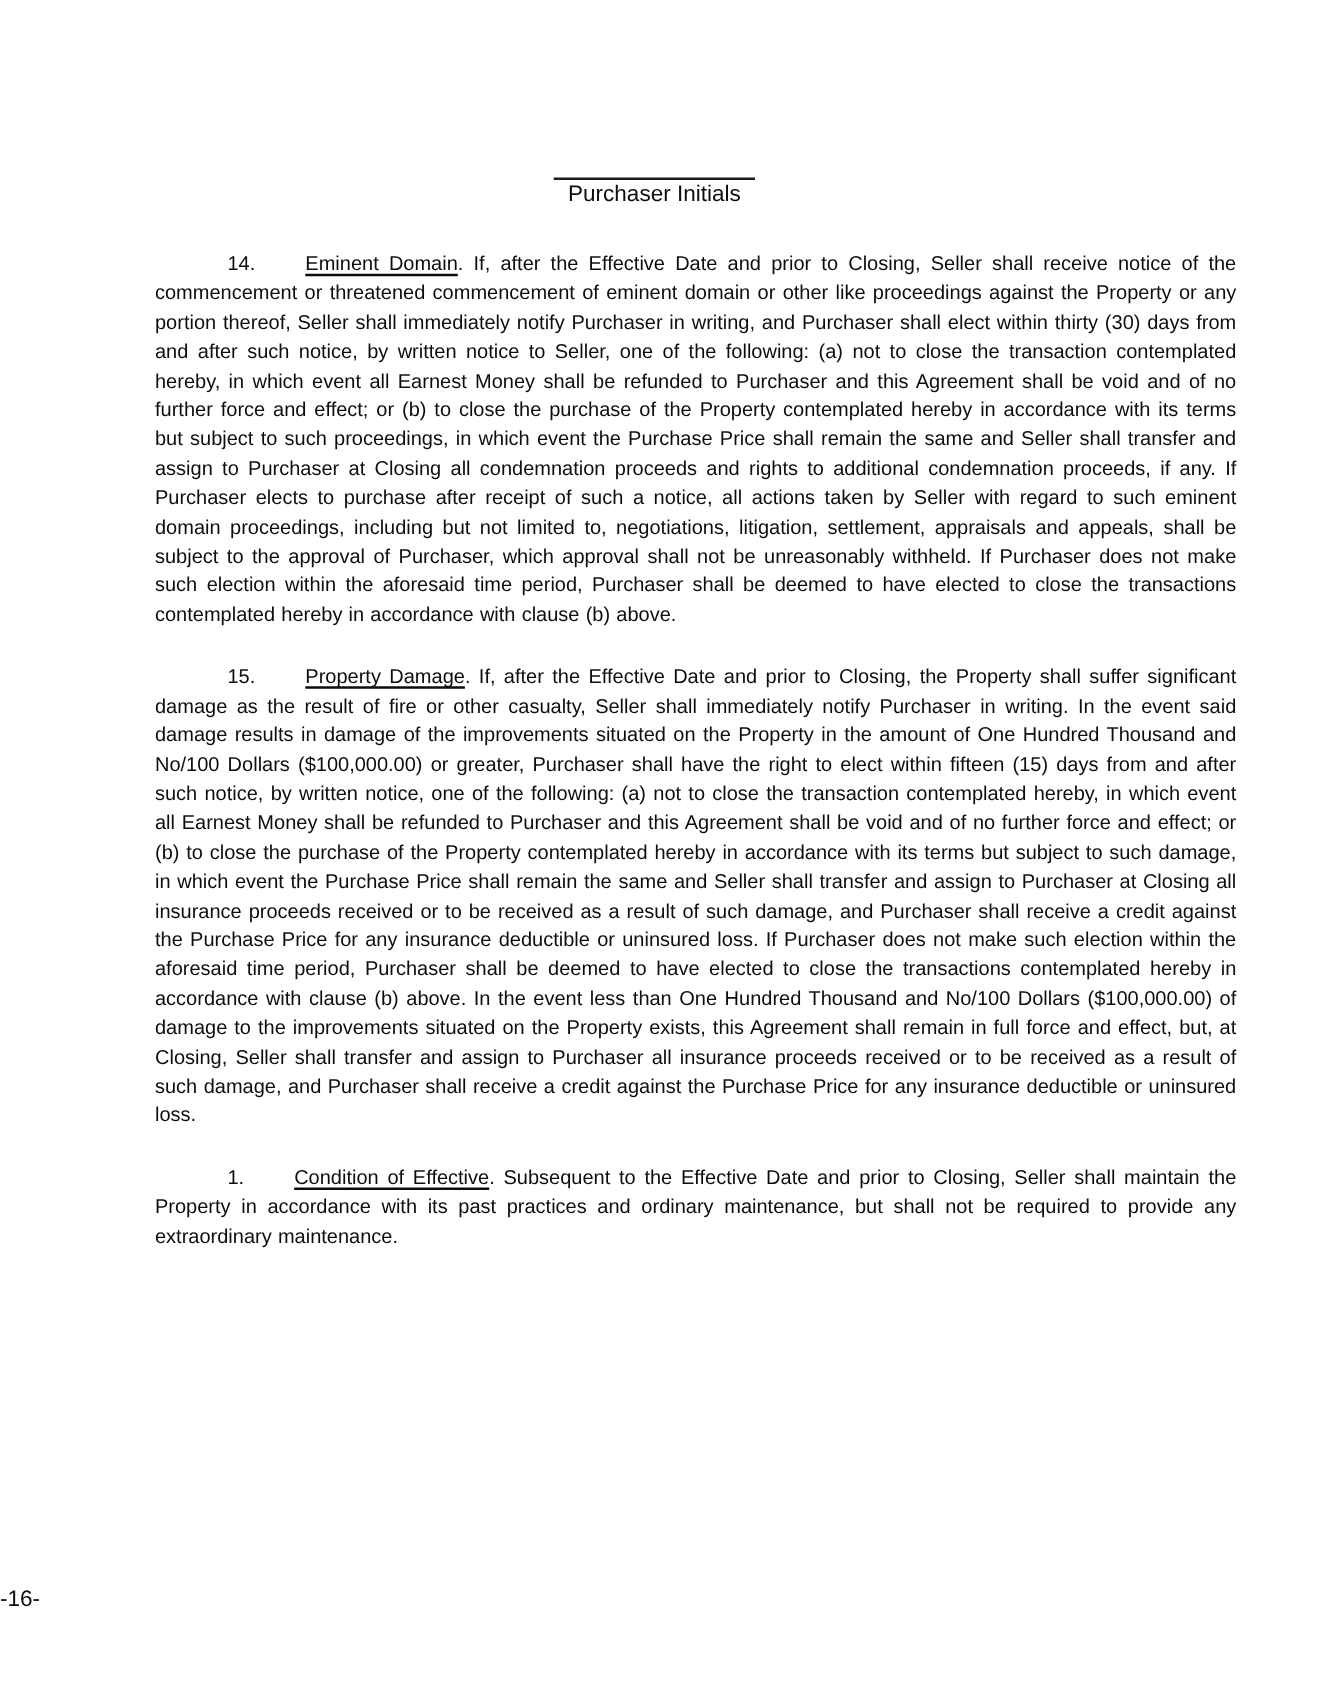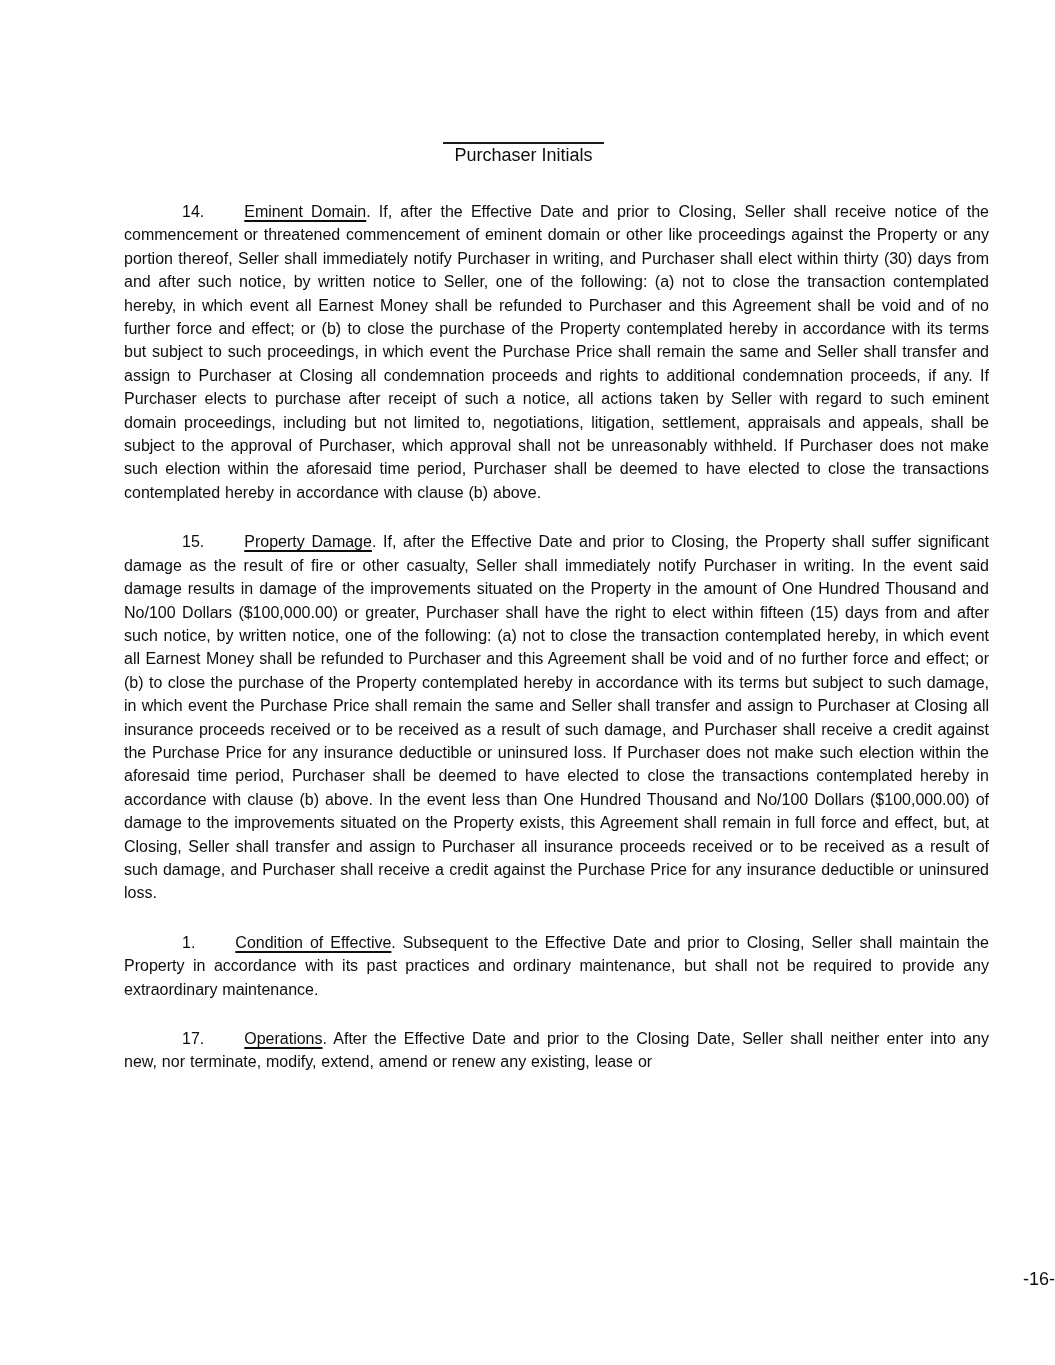--- a/index.html
+++ b/index.html
@@ -47,40 +47,39 @@
     width: 40px;
   }
   .sec-heading {
     text-decoration: underline;
     text-decoration-thickness: 1.8px;
     text-underline-offset: 3px;
   }
   .page-footer {
     position: absolute;
     left: 0;
-    right: 0;
+    right: 12px;
     bottom: 74px;
-    text-align: right;
+    text-align: left;
     font-size: 18px;
     line-height: 23px;
   }
 </style>
 </head>
 <body>
 
 <div class="page">
 
   <div class="sig-block">
     <div class="sig-line"></div>
     <div class="sig-label">Purchaser Initials</div>
   </div>
 
   <p class="para"><span>14.</span><span class="tab"></span><span class="sec-heading">Eminent Domain</span><span>.  If, after the Effective Date and prior to Closing, Seller shall receive notice of the commencement or threatened commencement of eminent domain or other like proceedings against the Property or any portion thereof, Seller shall immediately notify Purchaser in writing, and Purchaser shall elect within thirty (30) days from and after such notice, by written notice to Seller, one of the following:  (a) not to close the transaction contemplated hereby, in which event all Earnest Money shall be refunded to Purchaser and this Agreement shall be void and of no further force and effect; or (b) to close the purchase of the Property contemplated hereby in accordance with its terms but subject to such proceedings, in which event the Purchase Price shall remain the same and Seller shall transfer and assign to Purchaser at Closing all condemnation proceeds and rights to additional condemnation proceeds, if any.  If Purchaser elects to purchase after receipt of such a notice, all actions taken by Seller with regard to such eminent domain proceedings, including but not limited to, negotiations, litigation, settlement, appraisals and appeals, shall be subject to the approval of Purchaser, which approval shall not be unreasonably withheld.  If Purchaser does not make such election within the aforesaid time period, Purchaser shall be deemed to have elected to close the transactions contemplated hereby in accordance with clause (b) above.</span></p>
 
   <p class="para"><span>15.</span><span class="tab"></span><span class="sec-heading">Property Damage</span><span>.  If, after the Effective Date and prior to Closing, the Property shall suffer significant damage as the result of fire or other casualty, Seller shall immediately notify Purchaser in writing.  In the event said damage results in damage of the improvements situated on the Property in the amount of One Hundred Thousand and No/100 Dollars ($100,000.00) or greater, Purchaser shall have the right to elect within fifteen (15) days from and after such notice, by written notice, one of the following:  (a) not to close the transaction contemplated hereby, in which event all Earnest Money shall be refunded to Purchaser and this Agreement shall be void and of no further force and effect; or (b) to close the purchase of the Property contemplated hereby in accordance with its terms but subject to such damage, in which event the Purchase Price shall remain the same and Seller shall transfer and assign to Purchaser at Closing all insurance proceeds received or to be received as a result of such damage, and Purchaser shall receive a credit against the Purchase Price for any insurance deductible or uninsured loss.  If Purchaser does not make such election within the aforesaid time period, Purchaser shall be deemed to have elected to close the transactions contemplated hereby in accordance with clause (b) above.  In the event less than One Hundred Thousand and No/100 Dollars ($100,000.00) of damage to the improvements situated on the Property exists, this Agreement shall remain in full force and effect, but, at Closing, Seller shall transfer and assign to Purchaser all insurance proceeds received or to be received as a result of such damage, and Purchaser shall receive a credit against the Purchase Price for any insurance deductible or uninsured loss.</span></p>
 
   <p class="para"><span>1.</span><span class="tab"></span><span class="sec-heading">Condition of Effective</span><span>.  Subsequent to the Effective Date and prior to Closing, Seller shall maintain the Property in accordance with its past practices and ordinary maintenance, but shall not be required to provide any extraordinary maintenance.</span></p>
 
-  <p class="para"><span>17.</span><span class="tab"></span><span class="sec-heading">Operations</span><span>.  After the Effective Date and prior to the Closing Date, Seller shall neither enter into any new, nor terminate, modify, extend, amend or renew any existing, lease or</span></p>
 
   <div class="page-footer">-16-</div>
 
 </div>
 
 </body></html>

